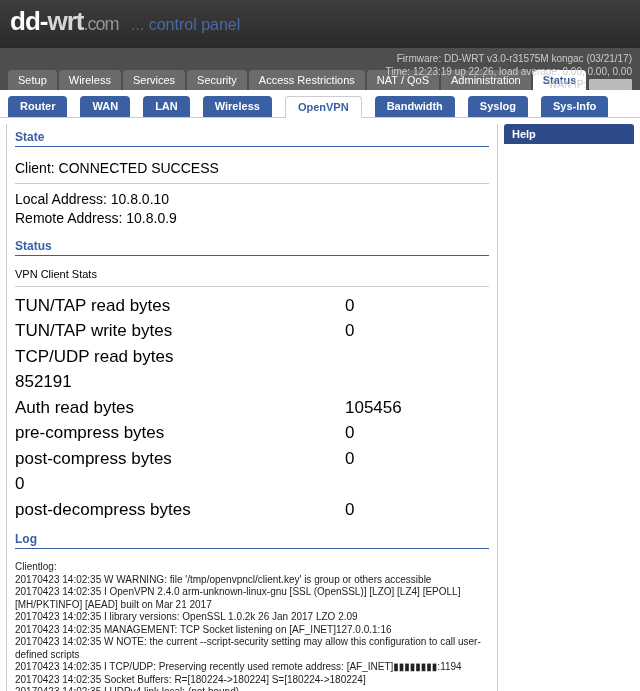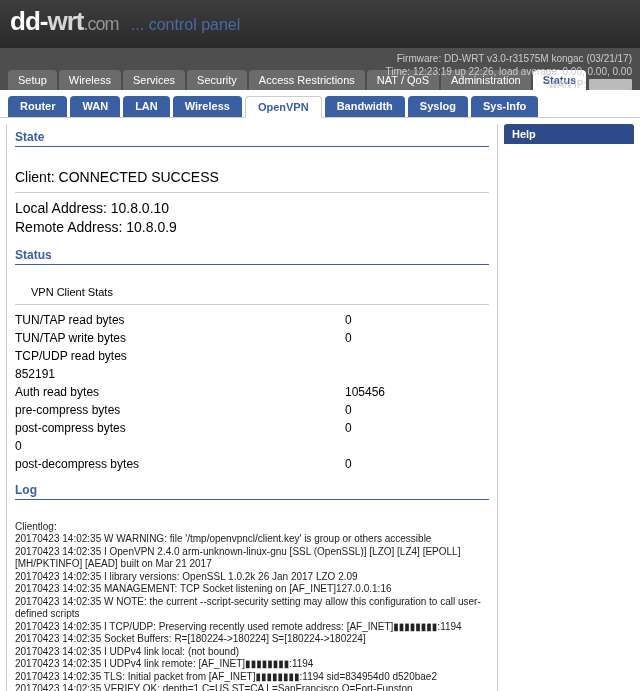--- a/index.html
+++ b/index.html
@@ -57,21 +57,21 @@
   .maintabs .tab.active {
     background: #fff;
     color: #3b5998;
     font-weight: bold;
   }
   
   .subtabs {
     background: #fff;
     padding: 6px 8px 0 8px;
     display: flex;
-    gap: 3px;
+    gap: 13px;
     font-size: 11px;
     border-bottom: 1px solid #ccc;
   }
   .subtabs .stab {
     background: #3b5fa3;
     color: #fff;
     padding: 4px 12px;
     border-radius: 4px 4px 0 0;
     cursor: pointer;
     font-weight: bold;
@@ -108,28 +108,28 @@
     border: none;
     margin-bottom: 10px;
   }
   legend, .sect-title {
     color: #3b5fa3;
     font-weight: bold;
     font-size: 12px;
     display: block;
     border-bottom: 1px solid #3b5fa3;
     padding-bottom: 2px;
-    margin-bottom: 21px;
+    margin-bottom: 12px;
     width: 100%;
   }
-  .kv-row { display:flex; line-height:1.5; font-size:12px;align-items:flex-end; }
+  .kv-row { display:flex; line-height:1.5; font-size:17px;align-items:flex-end; }
   .kv-row .k { flex: 0 0 330px; }
   .kv-row .v { flex: 1; text-align: left; }
   .statline { font-size:14px; line-height:1.4; }
-  .subhead { font-size:11px; margin: 4px 0 6px 16px; }
+  .subhead { font-size:11px; margin: 4px 0 6px 0; }
   .hr { border-top:1px solid #ccc; margin:4px 0 6px 0; }
   .log {
     font-size: 10px;
     line-height: 1.25;
     color: #222;
     white-space: pre-wrap;
     word-break: break-word;
   }
   .redact { background:#bbb; color:#bbb; border-radius:1px; padding:0 2px;text-align:center;}
 </style>

